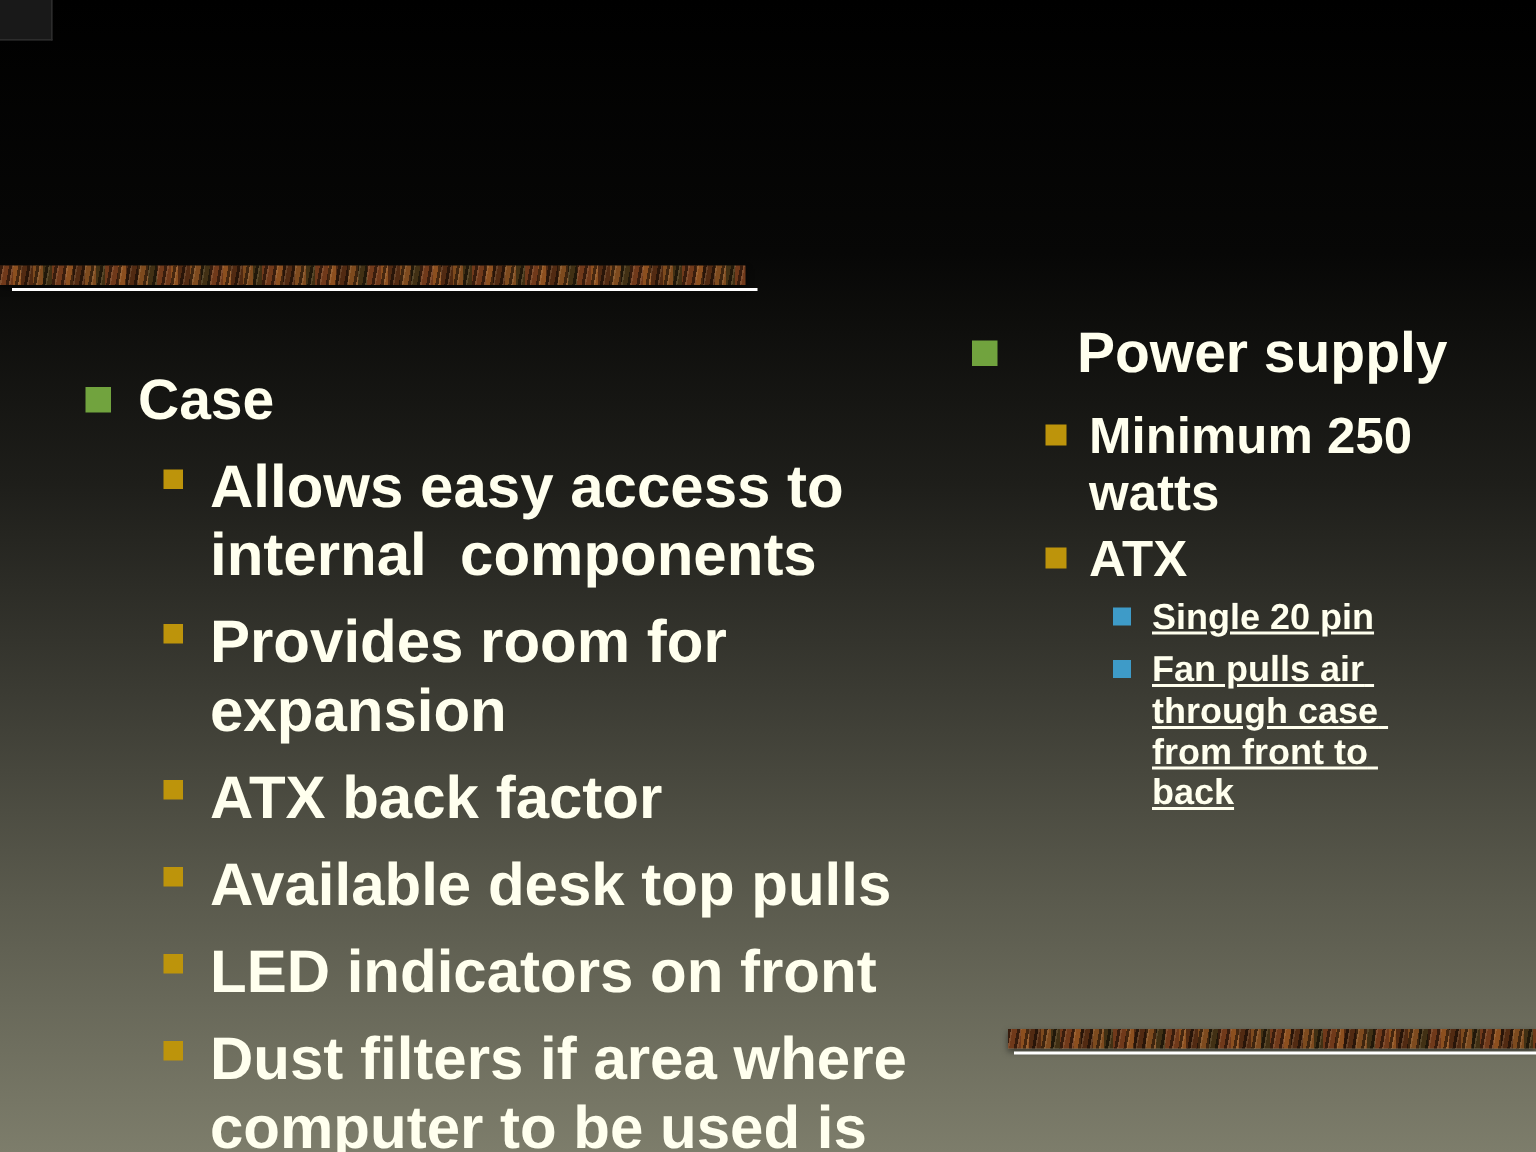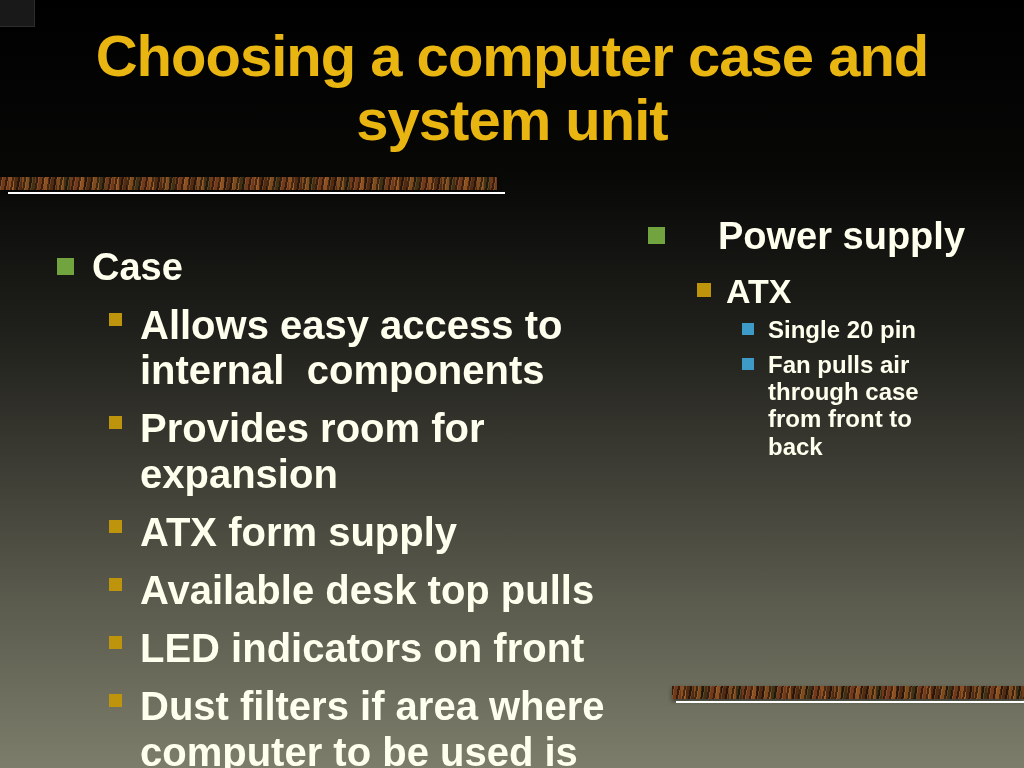--- a/index.html
+++ b/index.html
@@ -80,54 +80,54 @@
     font-size: 34px; line-height: 1.12;
     padding-left: 81px; padding-right: 34px;
     margin-bottom: 6px;
   }
   .col-right .lv2 .bullet { left: 52px; top: 11px; width: 14px; height: 14px; }
 
   .lv3 {
     font-size: 24px; line-height: 1.13;
     padding-left: 123px; padding-right: 42px;
     margin-bottom: 8px;
+    text-decoration: underline;
   }
   .lv3 .bullet {
     position: absolute; left: 97px; top: 7px;
     width: 12px; height: 12px;
     background: var(--bullet-level3, #3E9BC8);
   }
 </style>
 </head>
 <body>
 
 <div class="slide">
 
   <div class="corner"></div>
 
-  <h1 class="title">Choosing a computer case and system unit</h1>
 
   <div class="bar bar-top"></div>
 
   <div class="col col-left">
     <div class="heading li">
       <span class="bullet"></span>
       <span class="txt">Case</span>
     </div>
     <div class="li lv2">
       <span class="bullet"></span>
       <span class="txt">Allows easy access to internal  components</span>
     </div>
     <div class="li lv2">
       <span class="bullet"></span>
       <span class="txt">Provides room for expansion</span>
     </div>
     <div class="li lv2">
       <span class="bullet"></span>
-      <span class="txt">ATX form supply</span>
+      <span class="txt">ATX back factor</span>
     </div>
     <div class="li lv2">
       <span class="bullet"></span>
       <span class="txt">Available desk top pulls</span>
     </div>
     <div class="li lv2">
       <span class="bullet"></span>
       <span class="txt">LED indicators on front</span>
     </div>
     <div class="li lv2">
@@ -136,20 +136,21 @@
     </div>
   </div>
 
   <div class="col col-right">
     <div class="heading li">
       <span class="bullet"></span>
       <span class="txt">Power supply</span>
     </div>
     <div class="li lv2">
       <span class="bullet"></span>
+      <span class="txt">Minimum 250 watts</span>
     </div>
     <div class="li lv2">
       <span class="bullet"></span>
       <span class="txt">ATX</span>
     </div>
     <div class="li lv3">
       <span class="bullet"></span>
       <span class="txt">Single 20 pin</span>
     </div>
     <div class="li lv3">

